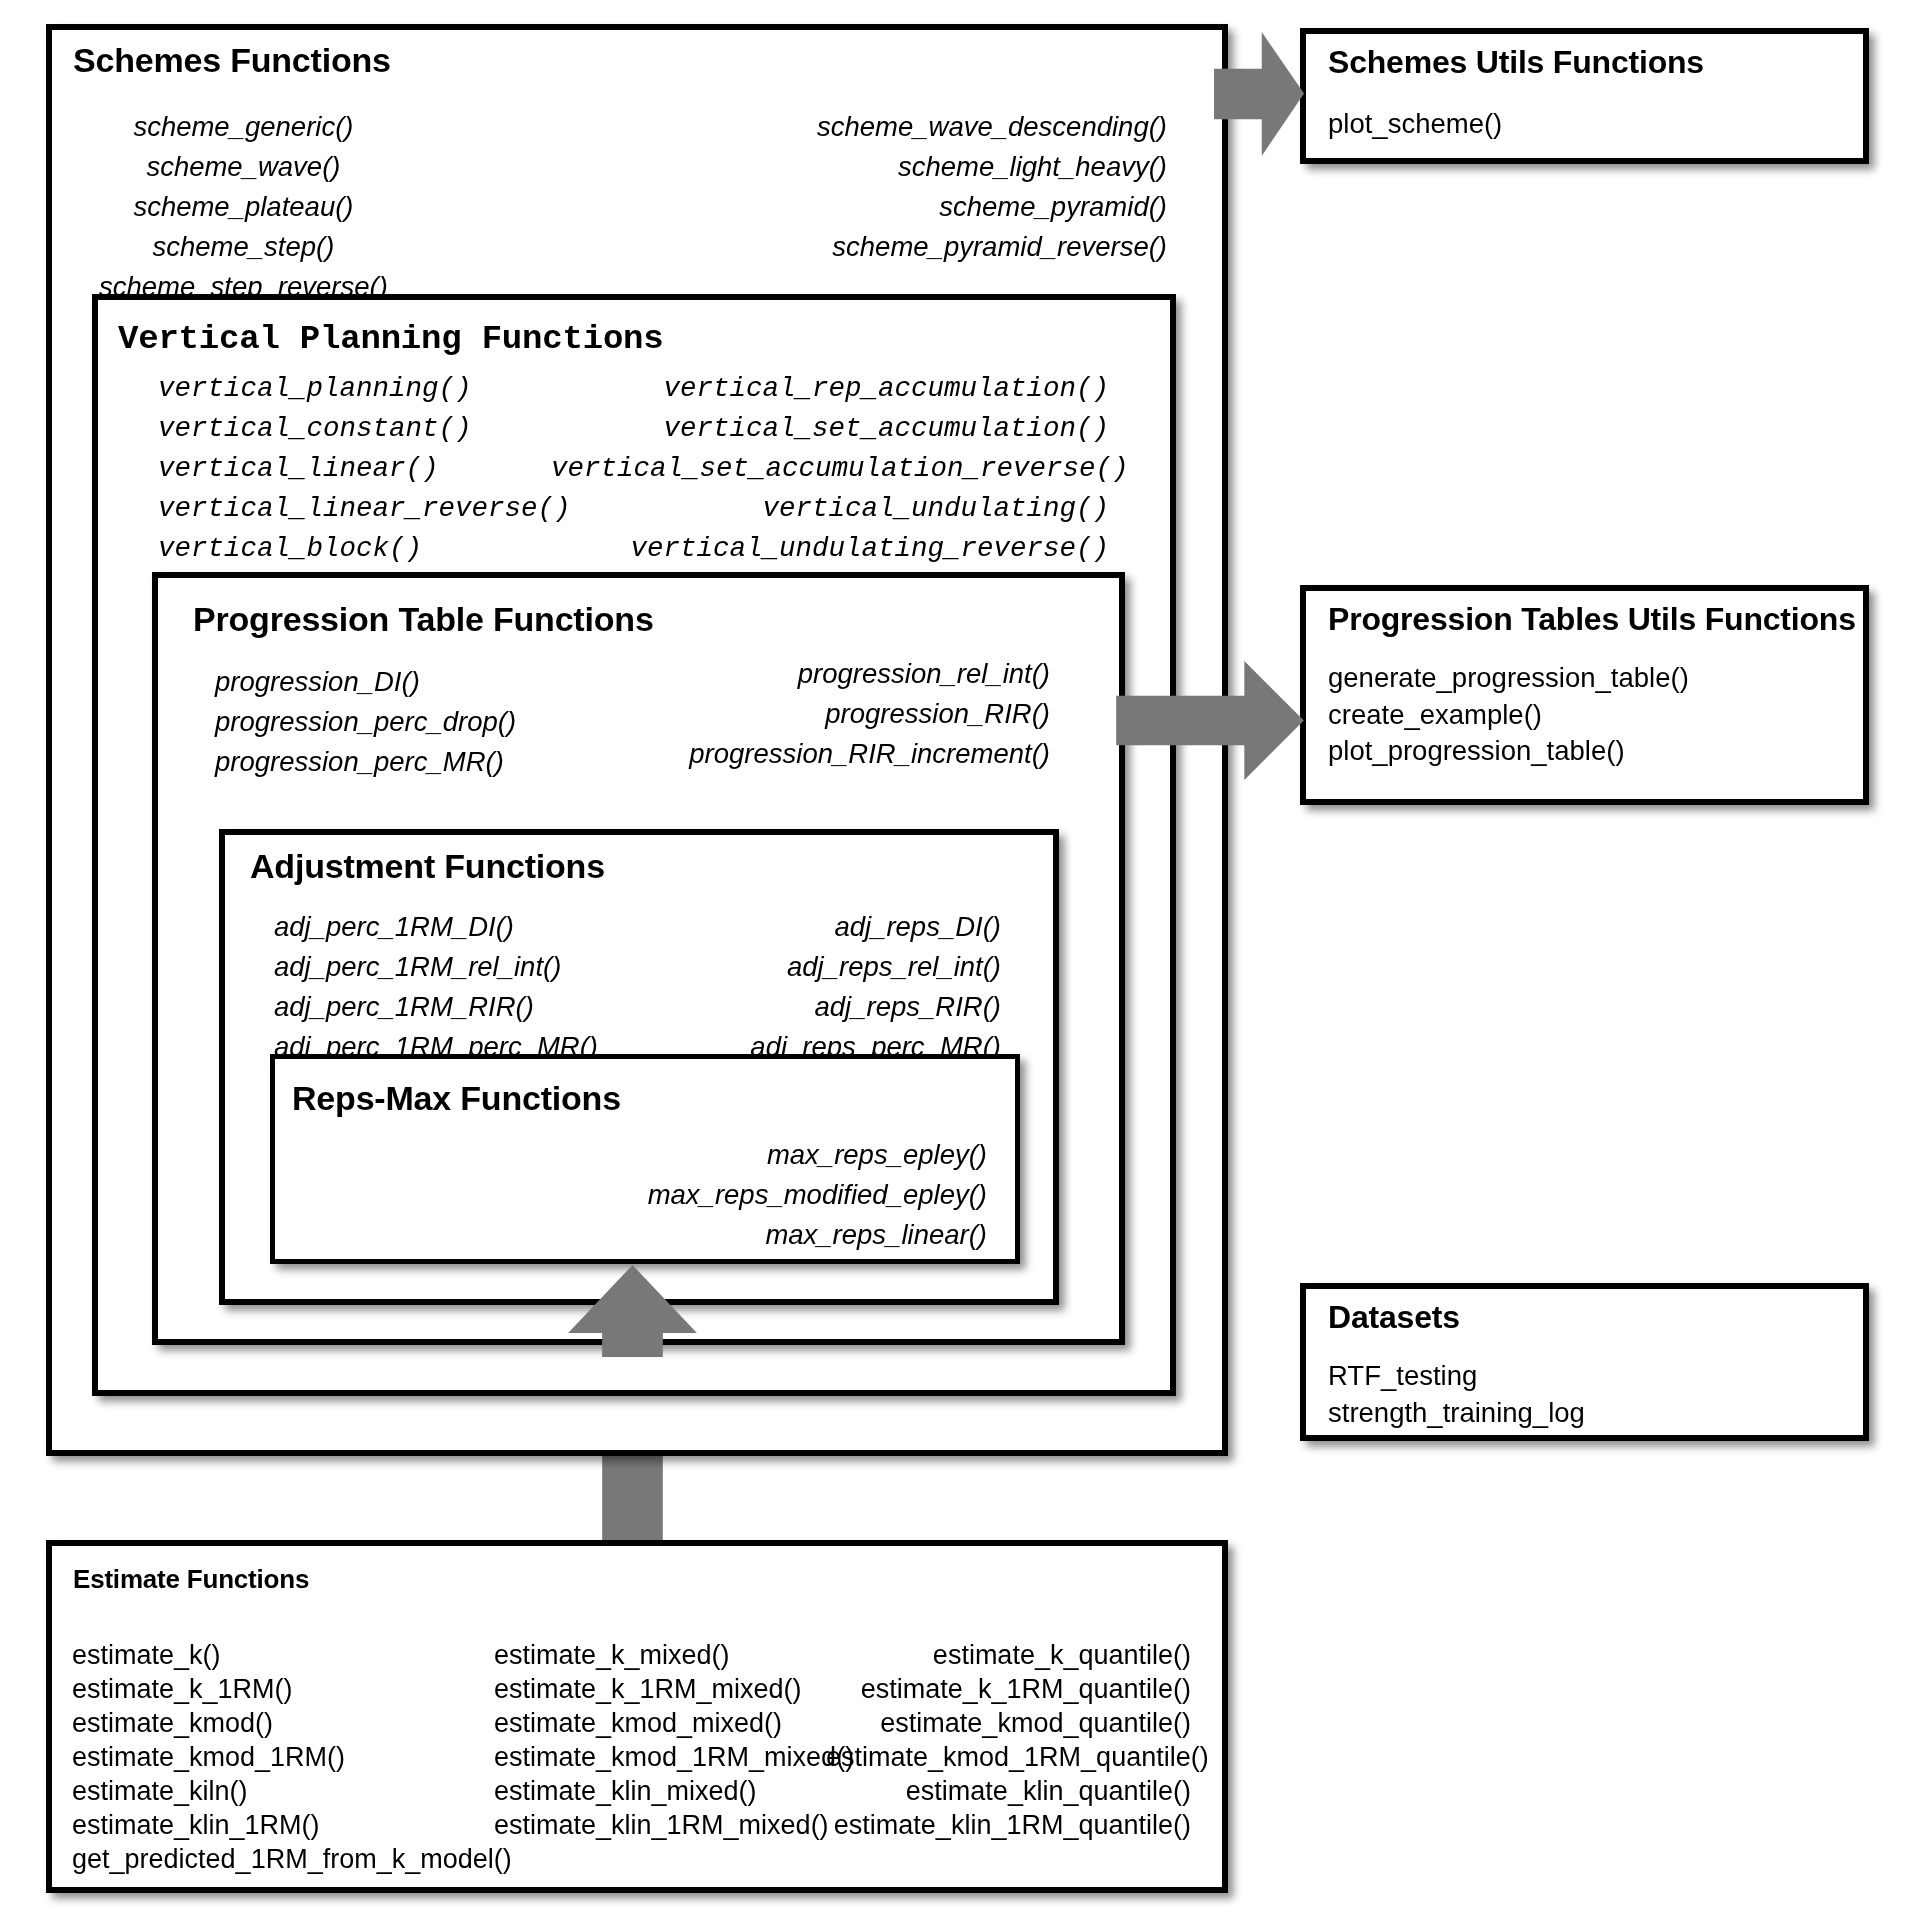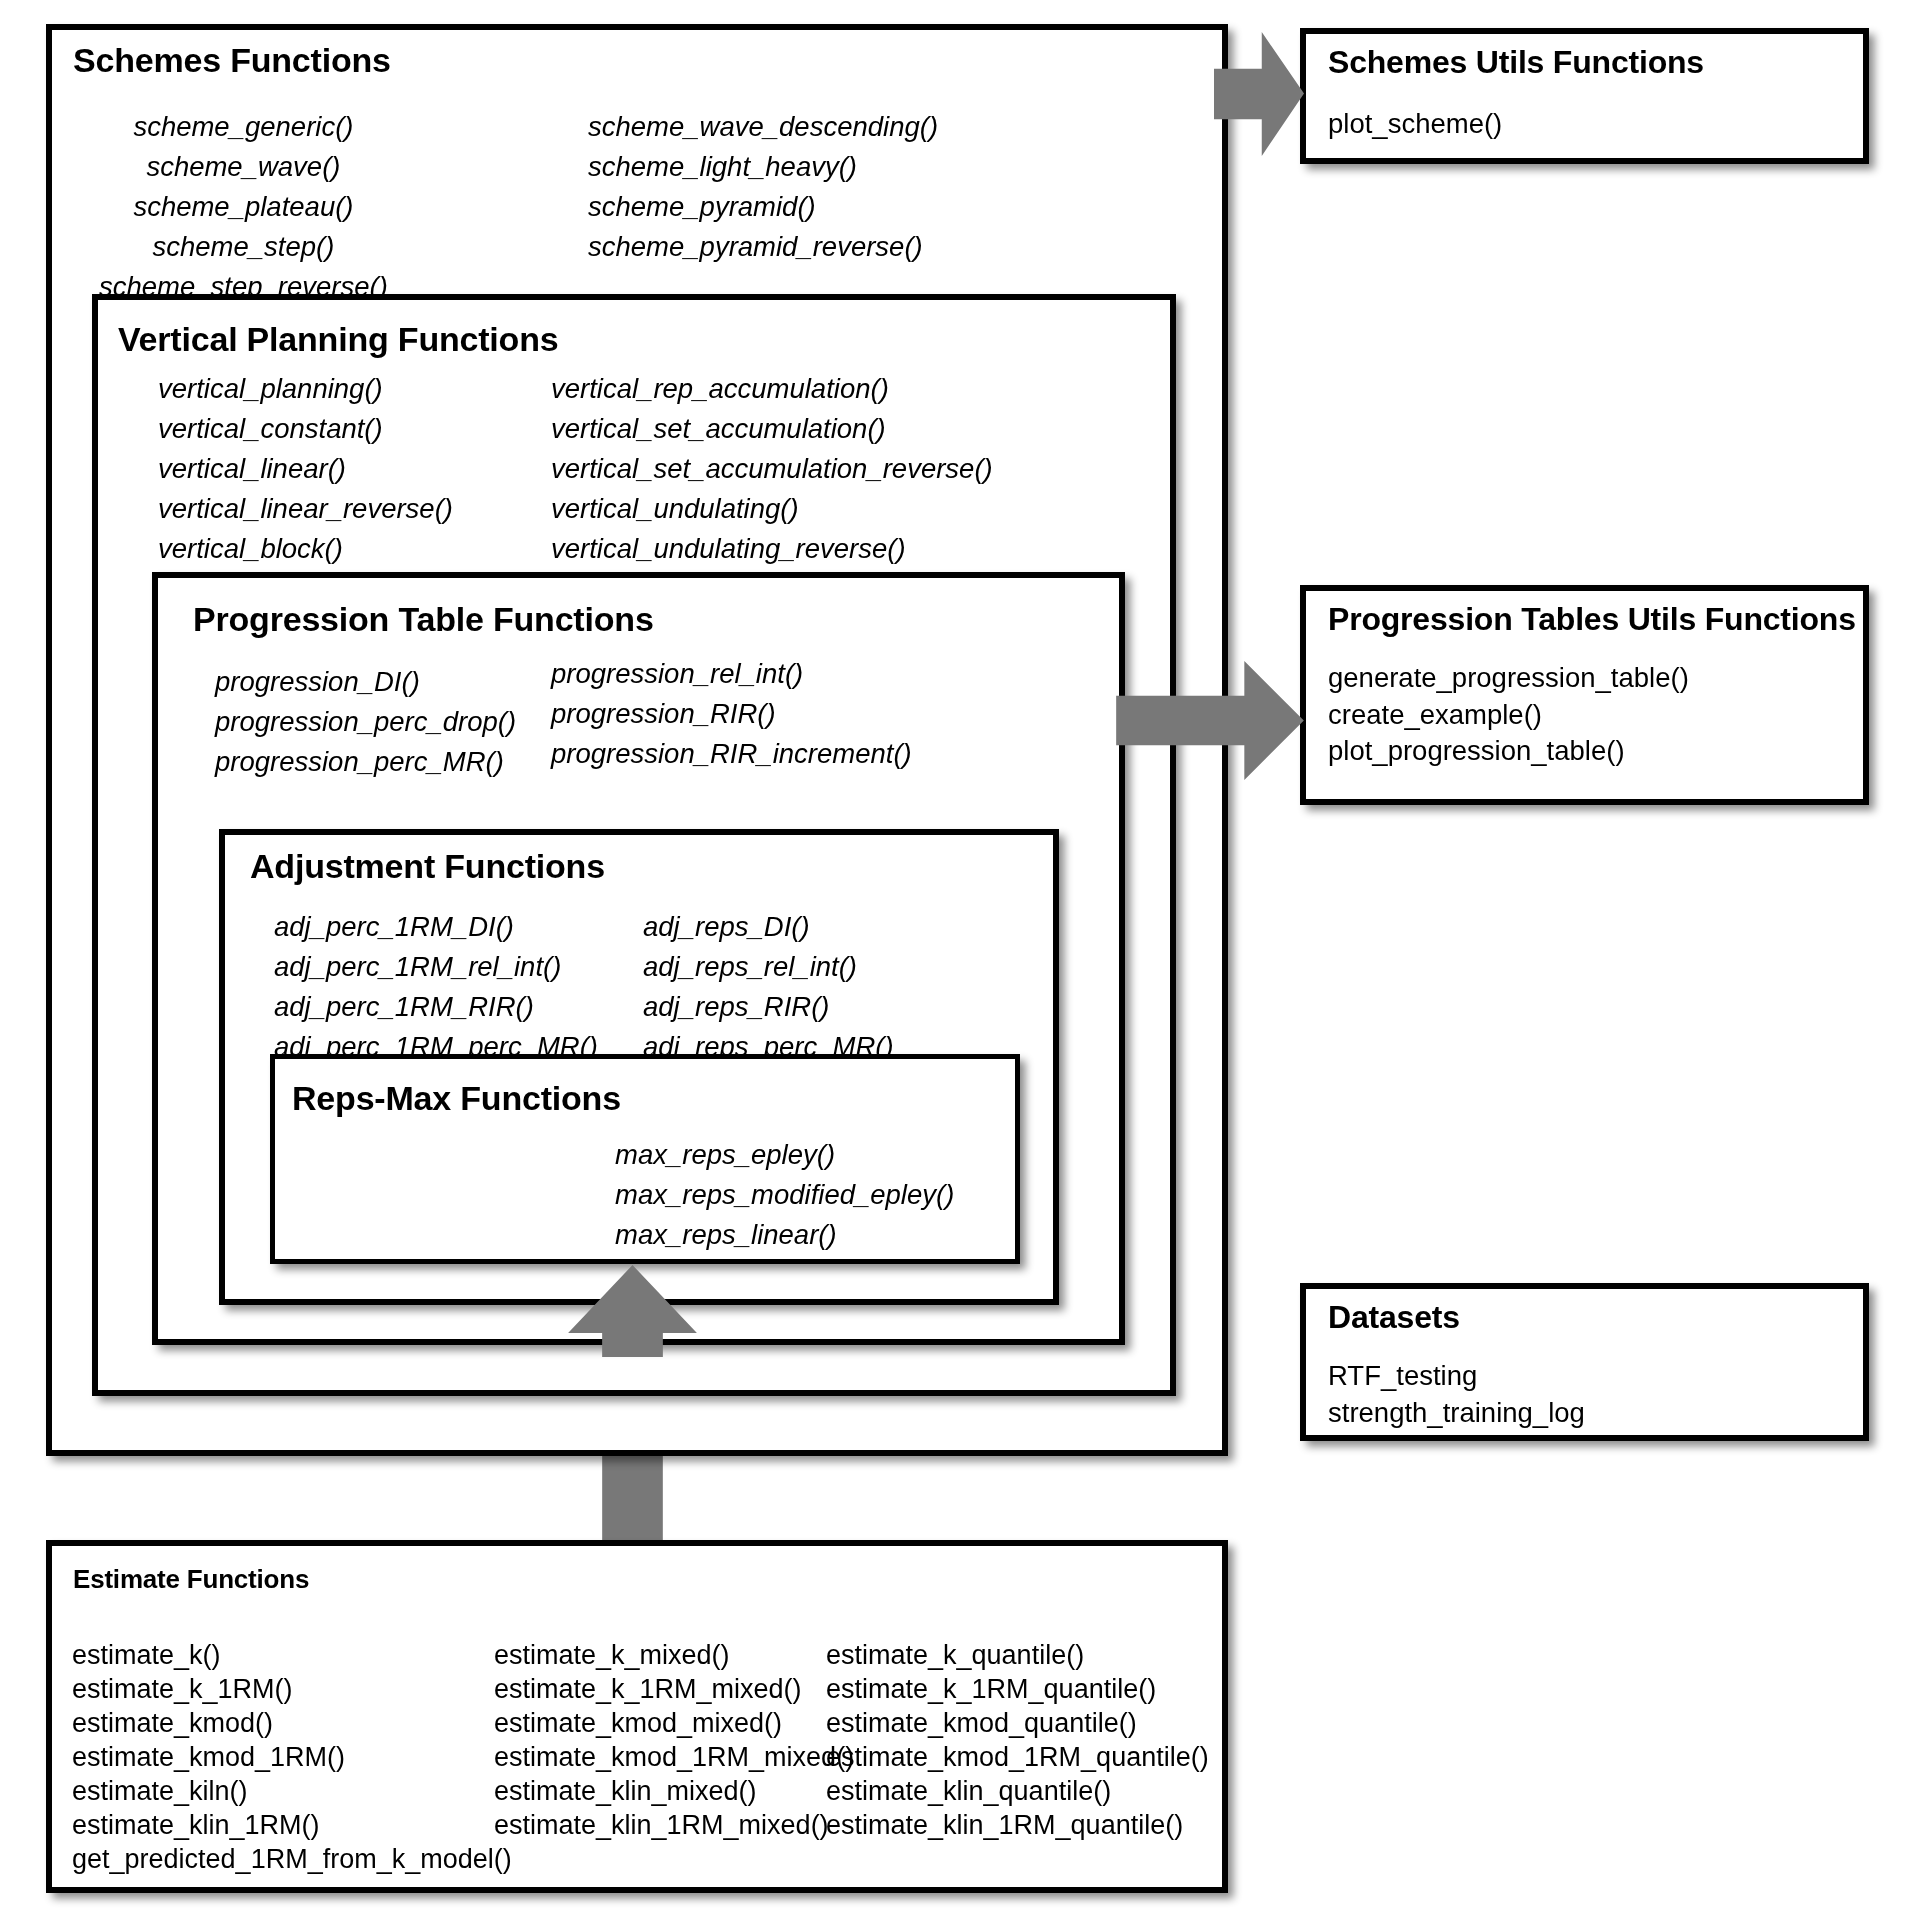--- a/index.html
+++ b/index.html
@@ -46,36 +46,36 @@
   
   .fn-col {
     position: absolute;
     font-style: italic;
     line-height: 1.45;
     white-space: nowrap;
   }
   .fn-col.upright {
     font-style: normal;
   }
-  .fn-col.right { text-align: left; }
+  .fn-col.right { text-align: right; }
   .fn-col.left  { text-align: left; }
   .fn-col div { white-space: nowrap; }
 
   
   .arrow {
     position: absolute;
   }
   .arrow svg { display: block; }
 
   .arrow-behind { z-index: 1; }
   .arrow-front  { z-index: 40; }
 
   
   .lvl0 { z-index: 5;  }
-  .lvl1 { z-index: 10; }
+  .lvl1 { z-index: 10; font-family: Liberation Mono, monospace; }
   .lvl2 { z-index: 15; }
   .lvl3 { z-index: 20; }
   .lvl4 { z-index: 25; }
   .side { z-index: 30; }
 </style>
 </head>
 <body>
 
 <div id="canvas">
 

